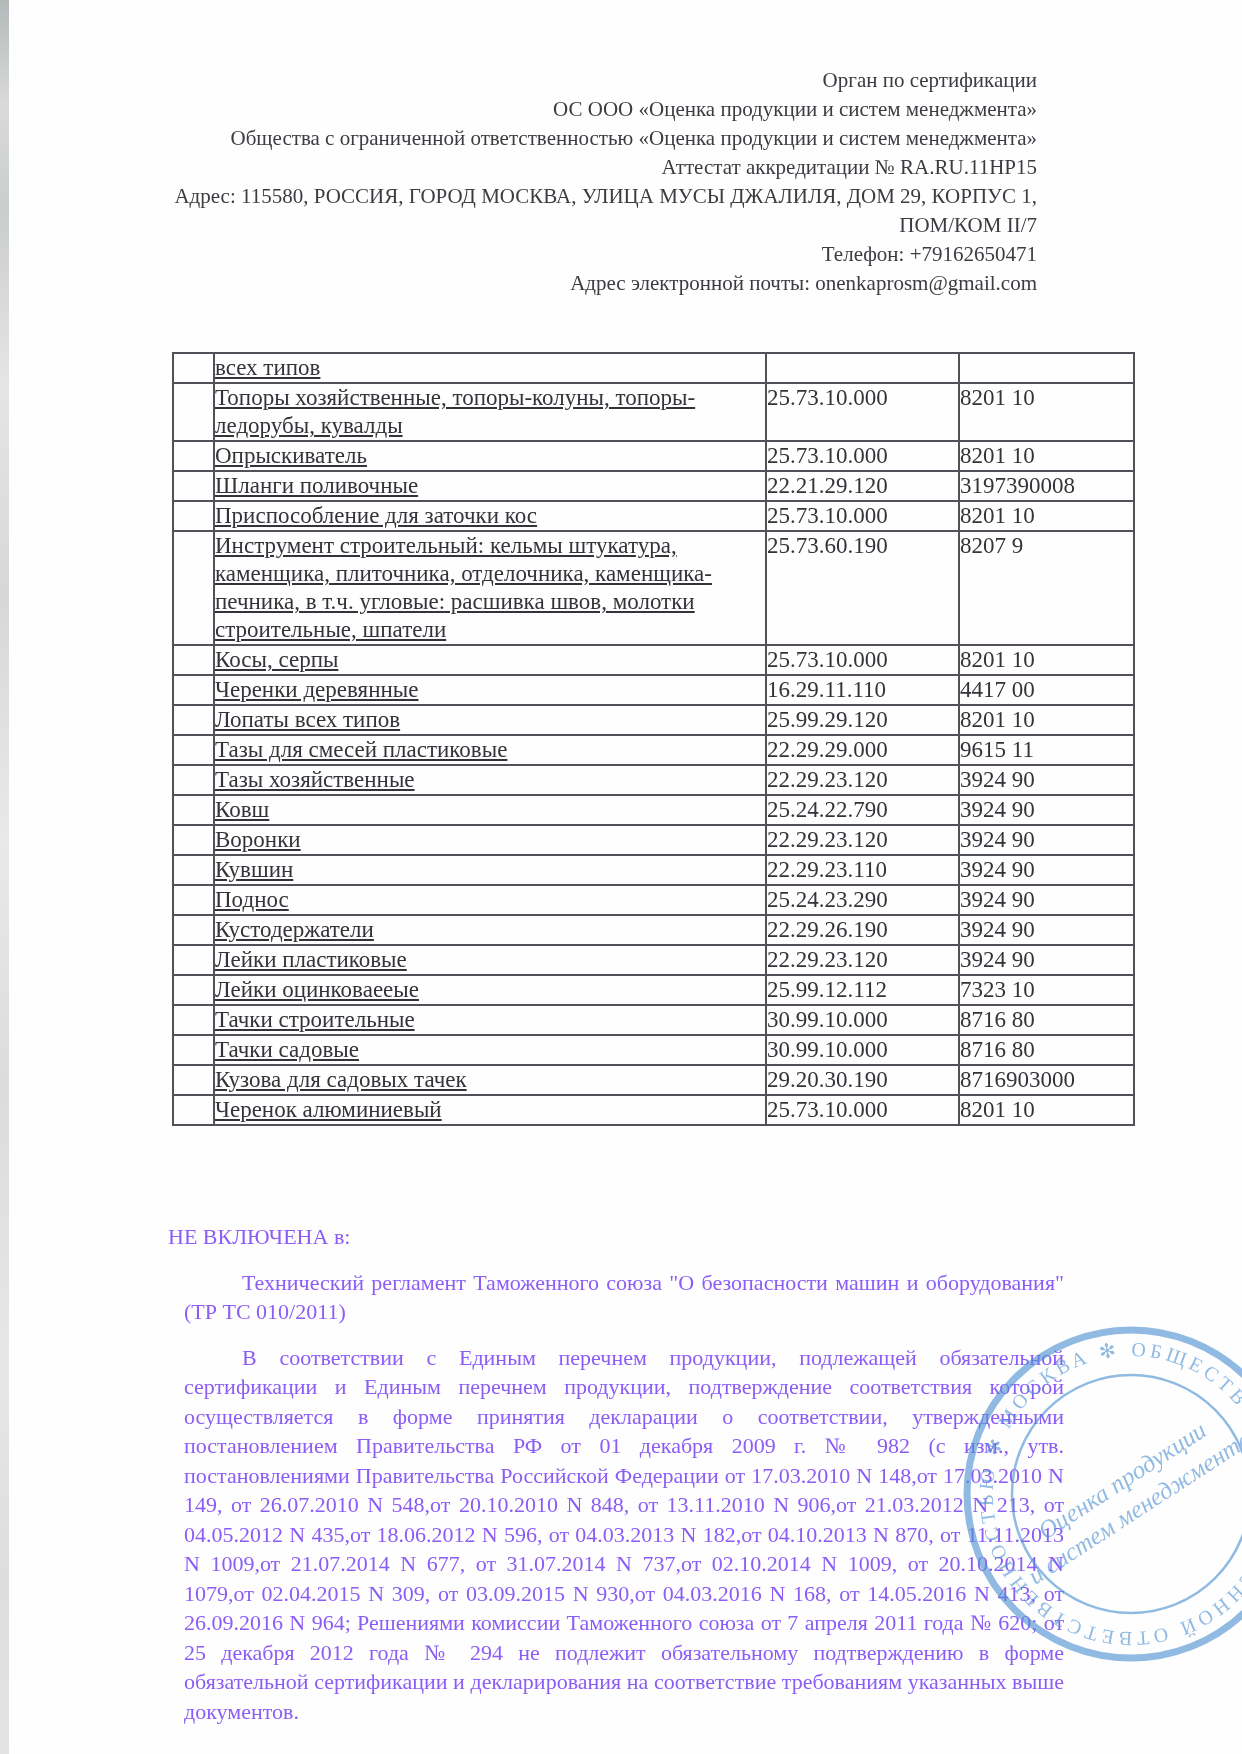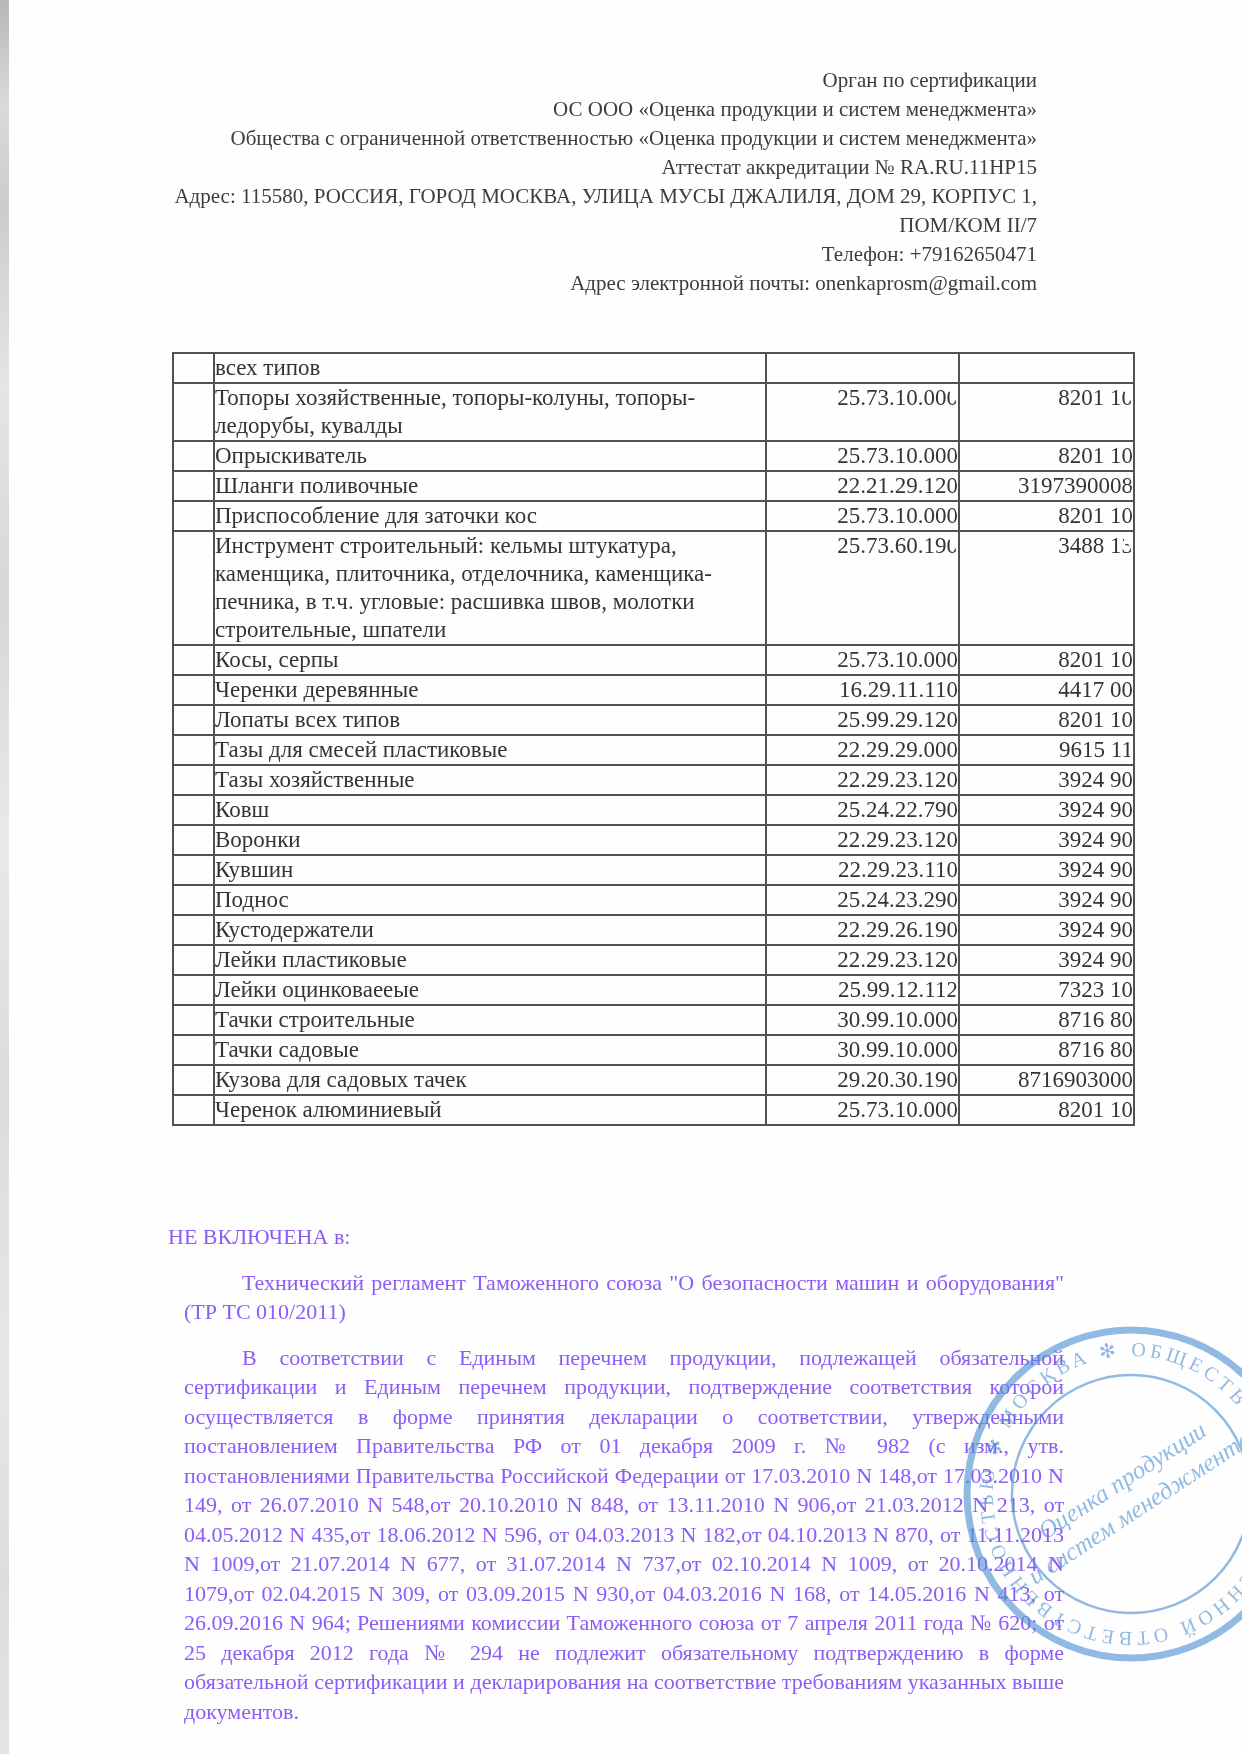--- a/index.html
+++ b/index.html
@@ -39,22 +39,22 @@
     width:961px;
     font-size:23px; line-height:28px;
     color:#333339;
   }
   table.products td {
     border:2px solid #50525a;
     vertical-align:top;
     padding:0;
     overflow:hidden;
   }
-  td.c2 { padding:0 125px 0 14px; }
-  td.code { text-align:right; padding:0 4px;border-radius:26px; }
+  td.c2 { padding:0 125px 0 14px;text-decoration:underline; }
+  td.code { text-align:left; padding:0 4px; }
   
   .body-text {
     position:absolute; left:168px; top:1222px; width:912px;
     font-size:22px; line-height:29.5px;
     color:#8b5cf6;
   }
   .ni-heading { margin:0 0 0 0; }
   p.para {
     margin:16px;
     text-align:justify;
@@ -133,21 +133,21 @@
     <td class="c1"></td>
     <td class="c2">Приспособление для заточки кос</td>
     <td class="c3 code">25.73.10.000</td>
     <td class="c4 code">8201 10</td>
   </tr>
 
   <tr>
     <td class="c1"></td>
     <td class="c2">Инструмент строительный: кельмы штукатура, каменщика, плиточника, отделочника, каменщика-печника, в т.ч. угловые: расшивка швов, молотки строительные, шпатели</td>
     <td class="c3 code">25.73.60.190</td>
-    <td class="c4 code">3488 13</td>
+    <td class="c4 code">8207 9</td>
   </tr>
 
   <tr>
     <td class="c1"></td>
     <td class="c2">Косы, серпы</td>
     <td class="c3 code">25.73.10.000</td>
     <td class="c4 code">8201 10</td>
   </tr>
 
   <tr>

